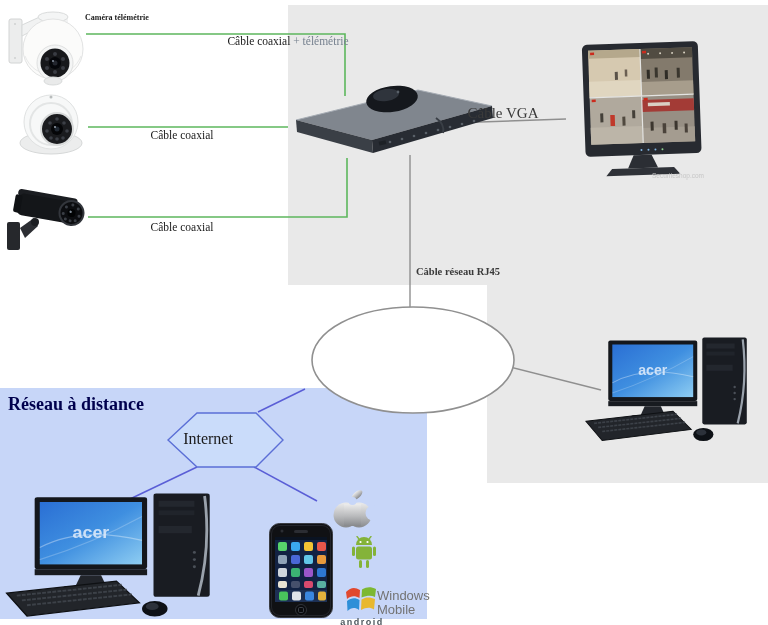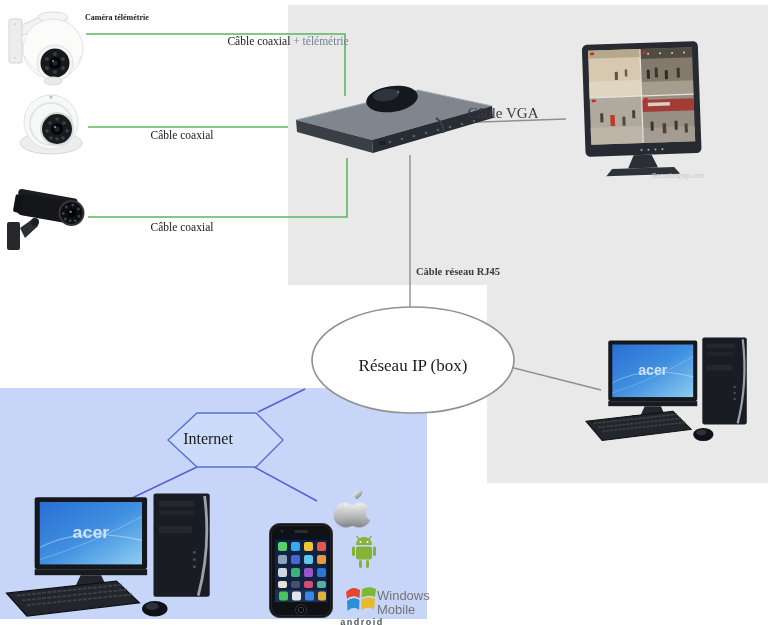--- a/index.html
+++ b/index.html
@@ -343,21 +343,21 @@
       <path d="M17.5,17.5 C22,14.5 26.5,15 31,17 L30,27.5 C26,25 22,25.5 17,28 Z" fill="#e8b82e"></path>
     </svg>
   </div>
 
   <div id="lbl-ptz" class="lbl">Caméra télémétrie</div>
   <div id="lbl-coax-tel" class="lbl ctr"><span>Câble coaxial</span> <span class="suffix">+ télémétrie</span></div>
   <div id="lbl-coax-dome" class="lbl ctr">Câble coaxial</div>
   <div id="lbl-coax-bullet" class="lbl ctr">Câble coaxial</div>
   <div id="lbl-vga" class="lbl ctr">Câble VGA</div>
   <div id="lbl-rj45" class="lbl">Câble réseau RJ45</div>
-  <div id="lbl-ip" class="lbl ctr">Réseau IP (box)</div>
+  <div id="lbl-remote" class="lbl">Réseau à distance</div>
   <div id="lbl-internet" class="lbl ctr">Internet</div>
   <div id="lbl-android" class="lbl ctr">android</div>
   <div id="lbl-winmo" class="lbl">
     <div>Windows</div>
     <div>Mobile</div>
   </div>
 
 </div>
 
 </body></html>

